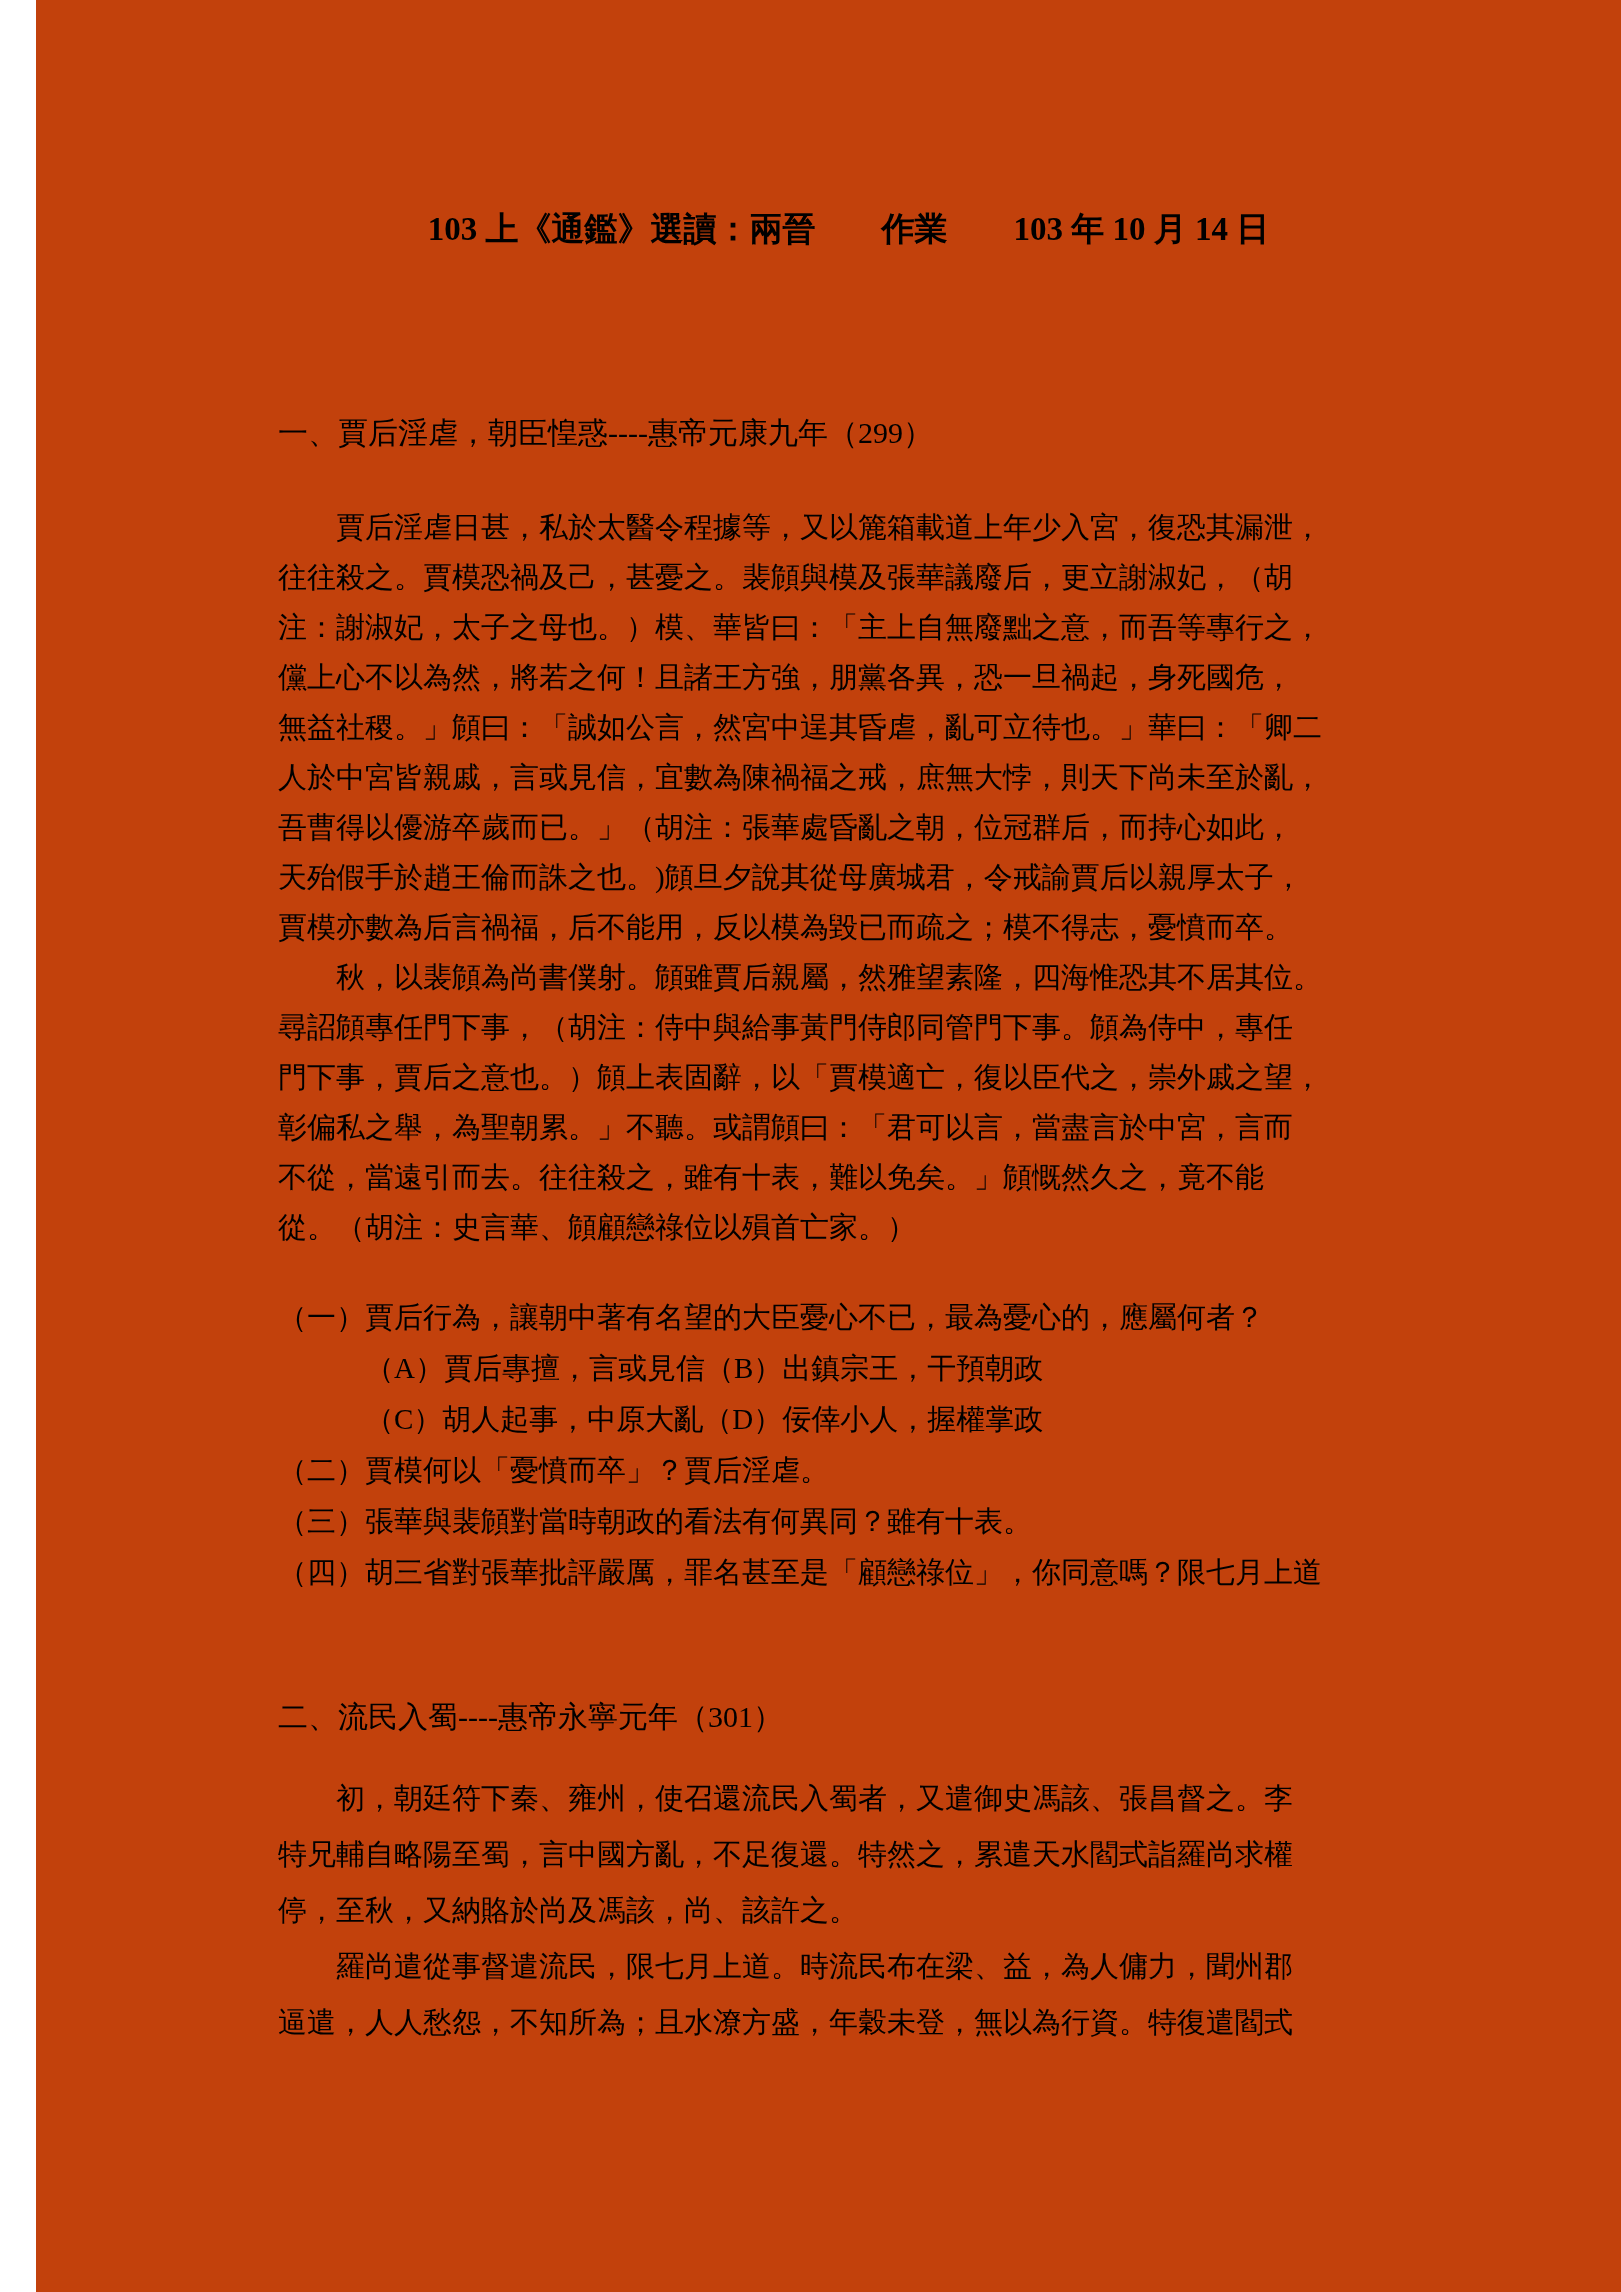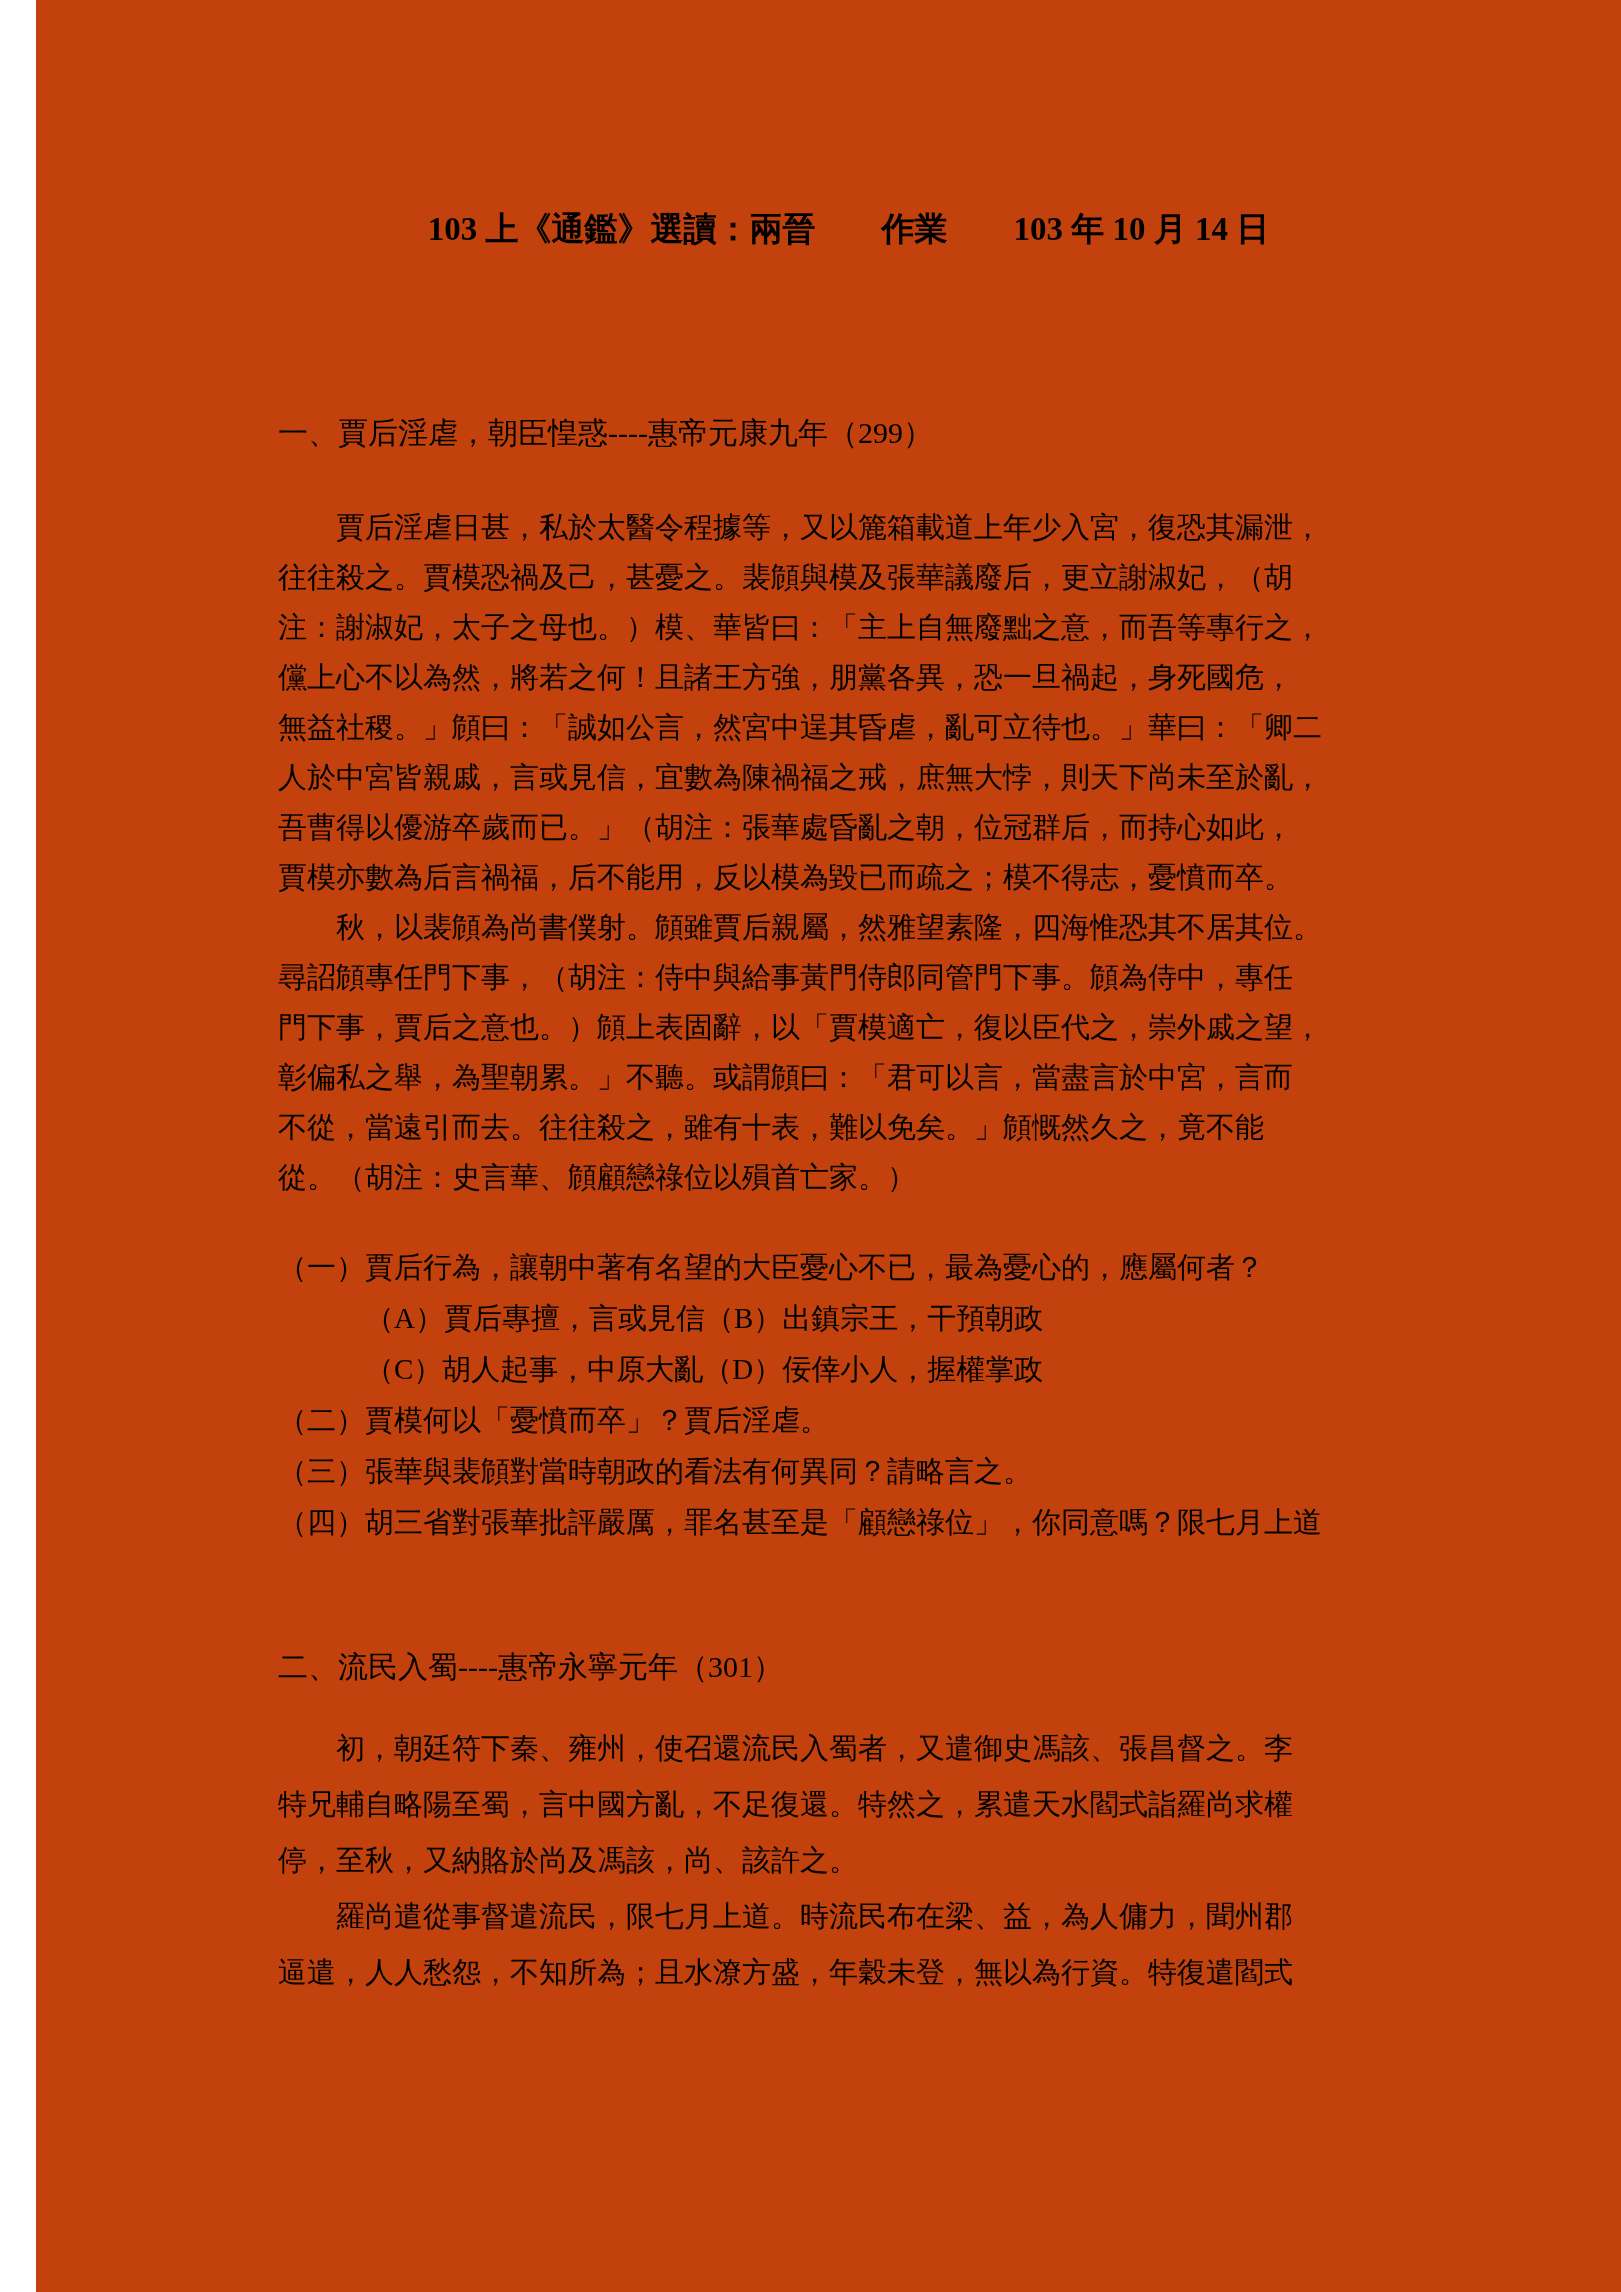--- a/index.html
+++ b/index.html
@@ -58,38 +58,39 @@
     <div class="section-heading heading-1">一、賈后淫虐，朝臣惶惑----惠帝元康九年（299）</div>
 
     <div class="textblock para-first">
         <div class="line">　　賈后淫虐日甚，私於太醫令程據等，又以簏箱載道上年少入宮，復恐其漏泄，</div>
         <div class="line">往往殺之。賈模恐禍及己，甚憂之。裴頠與模及張華議廢后，更立謝淑妃，（胡</div>
         <div class="line">注：謝淑妃，太子之母也。）模、華皆曰：「主上自無廢黜之意，而吾等專行之，</div>
         <div class="line">儻上心不以為然，將若之何！且諸王方強，朋黨各異，恐一旦禍起，身死國危，</div>
         <div class="line">無益社稷。」頠曰：「誠如公言，然宮中逞其昏虐，亂可立待也。」華曰：「卿二</div>
         <div class="line">人於中宮皆親戚，言或見信，宜數為陳禍福之戒，庶無大悖，則天下尚未至於亂，</div>
         <div class="line">吾曹得以優游卒歲而已。」（胡注：張華處昏亂之朝，位冠群后，而持心如此，</div>
+        <div class="line">天殆假手於趙王倫而誅之也。)頠旦夕說其從母廣城君，令戒諭賈后以親厚太子，</div>
         <div class="line">賈模亦數為后言禍福，后不能用，反以模為毀已而疏之；模不得志，憂憤而卒。</div>
       </div>
 
     <div class="textblock">
         <div class="line">　　秋，以裴頠為尚書僕射。頠雖賈后親屬，然雅望素隆，四海惟恐其不居其位。</div>
         <div class="line">尋詔頠專任門下事，（胡注：侍中與給事黃門侍郎同管門下事。頠為侍中，專任</div>
         <div class="line">門下事，賈后之意也。）頠上表固辭，以「賈模適亡，復以臣代之，崇外戚之望，</div>
         <div class="line">彰偏私之舉，為聖朝累。」不聽。或謂頠曰：「君可以言，當盡言於中宮，言而</div>
         <div class="line">不從，當遠引而去。往往殺之，雖有十表，難以免矣。」頠慨然久之，竟不能</div>
         <div class="line">從。（胡注：史言華、頠顧戀祿位以殞首亡家。）</div>
       </div>
 
     <div class="questions">
         <div class="line">（一）賈后行為，讓朝中著有名望的大臣憂心不已，最為憂心的，應屬何者？</div>
         <div class="line">　　　（A）賈后專擅，言或見信（B）出鎮宗王，干預朝政</div>
         <div class="line">　　　（C）胡人起事，中原大亂（D）佞倖小人，握權掌政</div>
         <div class="line">（二）賈模何以「憂憤而卒」？賈后淫虐。</div>
-        <div class="line">（三）張華與裴頠對當時朝政的看法有何異同？請略言之。</div>
+        <div class="line">（三）張華與裴頠對當時朝政的看法有何異同？雖有十表。</div>
         <div class="line">（四）胡三省對張華批評嚴厲，罪名甚至是「顧戀祿位」，你同意嗎？限七月上道</div>
       </div>
 
     <div class="section-heading heading-2">二、流民入蜀----惠帝永寧元年（301）</div>
 
     <div class="kai-block kai-first">
         <div class="line">　　初，朝廷符下秦、雍州，使召還流民入蜀者，又遣御史馮該、張昌督之。李</div>
         <div class="line">特兄輔自略陽至蜀，言中國方亂，不足復還。特然之，累遣天水閻式詣羅尚求權</div>
         <div class="line">停，至秋，又納賂於尚及馮該，尚、該許之。</div>
       </div>

